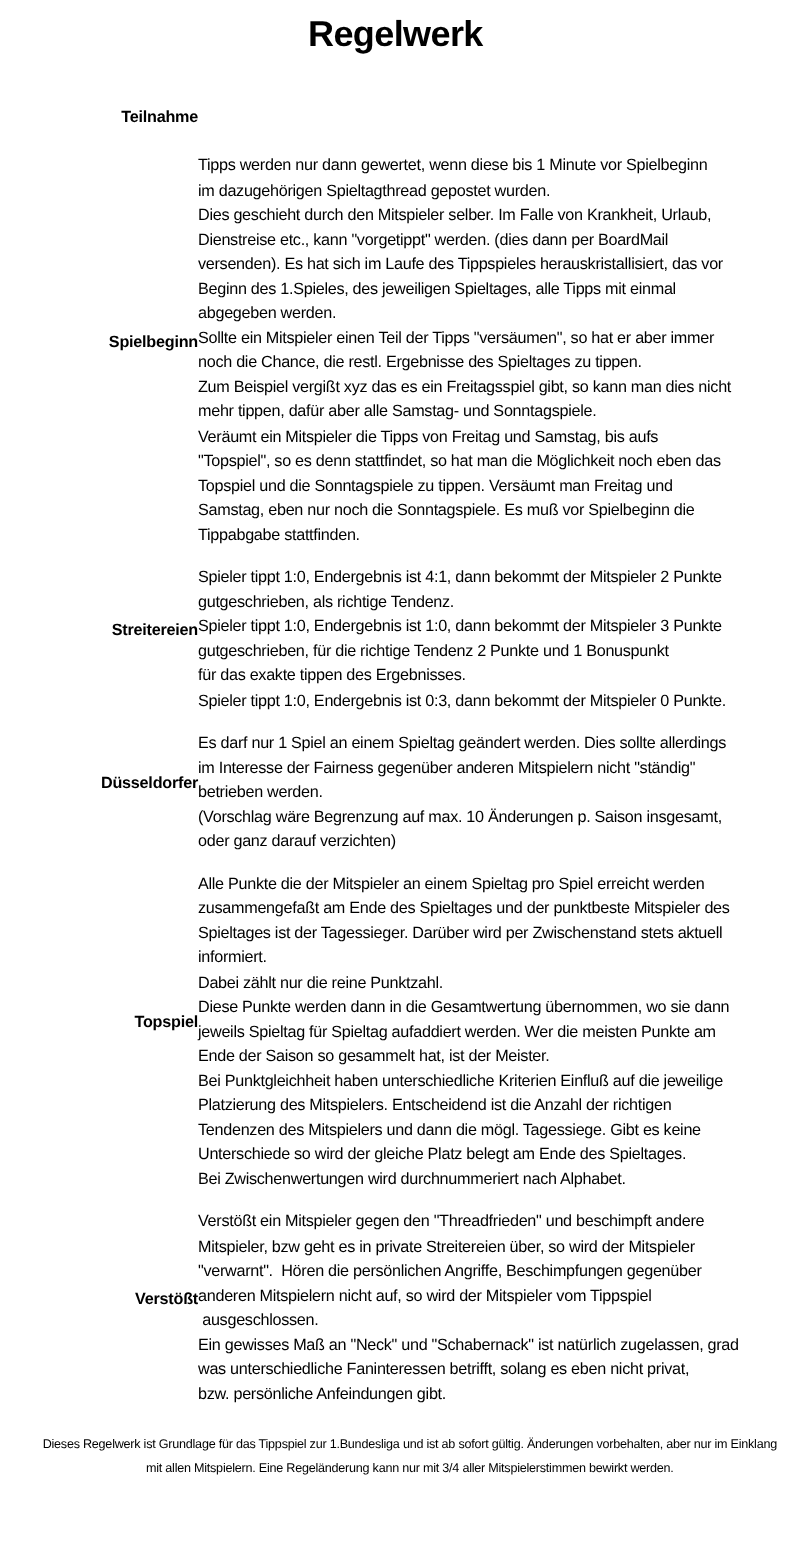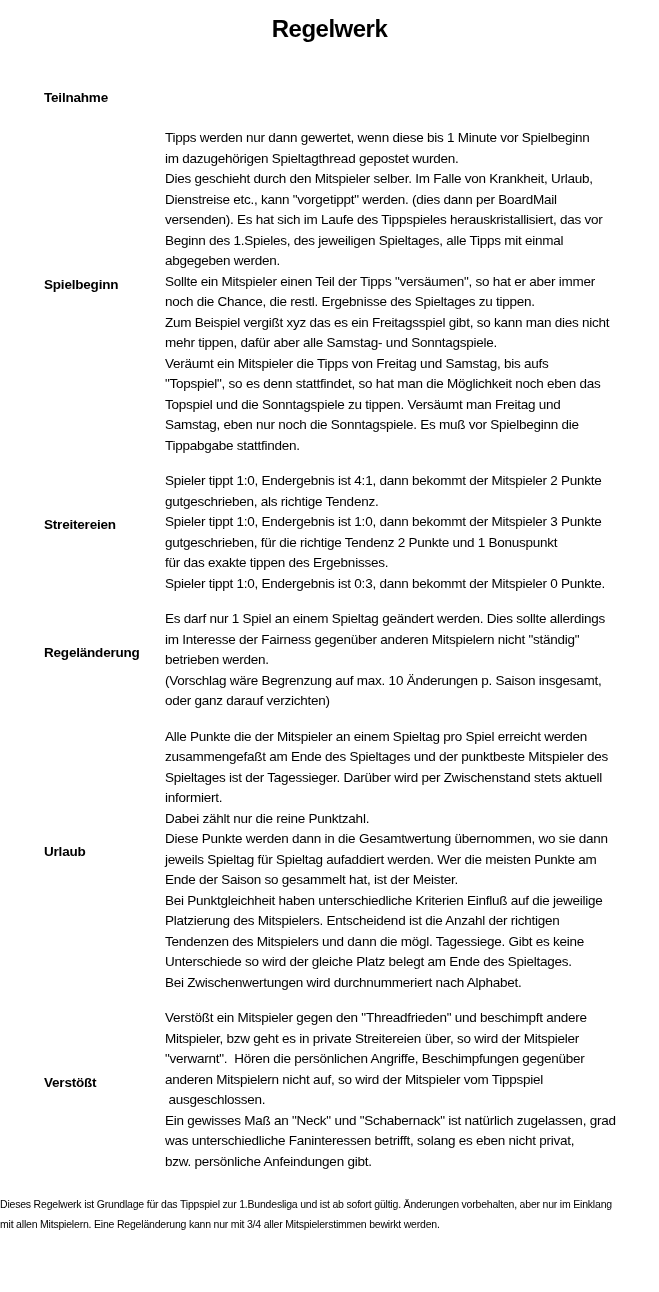--- a/index.html
+++ b/index.html
@@ -13,55 +13,57 @@
     overflow: hidden;
     color: #000000;
     font-family: "Liberation Sans", sans-serif;
   }
   .page-title {
     margin: 0;
     padding-top: 10px;
     height: 38px;
     line-height: 38px;
     text-align: center;
-    font-size: 24px;
+    font-size: 30px;
     font-weight: bold;
     letter-spacing: -0.5px;
     color: #000000;
   }
   .rows {
     padding-top: 50px;
   }
   .section-row {
     display: grid;
     grid-template-columns: 165px 494px;
     align-items: center;
     margin-bottom: 15px;
   }
   .section-label {
-    text-align: left;
+    text-align: right;
     font-weight: bold;
     font-size: 13.5px;
     letter-spacing: -0.2px;
     transform: translateY(-8px);
     padding-left: 44px;
   }
   .section-body {
     font-size: 13.5px;
     line-height: 20.5px;
     letter-spacing: -0.25px;
     white-space: pre;
   }
   .footer-note {
     margin-top: 22px;
+    text-align: center;
     font-size: 10.5px;
     line-height: 20px;
     letter-spacing: -0.2px;
     white-space: pre;
     color: #000000;
+    margin-left: 24px;
   }
 </style>
 </head>
 <body>
 
 <h1 class="page-title">Regelwerk</h1>
 
 <div class="rows">
 
   <div class="section-row">
@@ -92,30 +94,30 @@
     <div class="section-label">Streitereien</div>
     <div class="section-body">Spieler tippt 1:0, Endergebnis ist 4:1, dann bekommt der Mitspieler 2 Punkte
 gutgeschrieben, als richtige Tendenz.
 Spieler tippt 1:0, Endergebnis ist 1:0, dann bekommt der Mitspieler 3 Punkte
 gutgeschrieben, für die richtige Tendenz 2 Punkte und 1 Bonuspunkt
 für das exakte tippen des Ergebnisses.
 Spieler tippt 1:0, Endergebnis ist 0:3, dann bekommt der Mitspieler 0 Punkte.</div>
   </div>
 
   <div class="section-row">
-    <div class="section-label">Regeländerung</div>
+    <div class="section-label">Düsseldorfer</div>
     <div class="section-body">Es darf nur 1 Spiel an einem Spieltag geändert werden. Dies sollte allerdings
 im Interesse der Fairness gegenüber anderen Mitspielern nicht "ständig"
 betrieben werden.
 (Vorschlag wäre Begrenzung auf max. 10 Änderungen p. Saison insgesamt,
 oder ganz darauf verzichten)</div>
   </div>
 
   <div class="section-row">
-    <div class="section-label">Urlaub</div>
+    <div class="section-label">Topspiel</div>
     <div class="section-body">Alle Punkte die der Mitspieler an einem Spieltag pro Spiel erreicht werden
 zusammengefaßt am Ende des Spieltages und der punktbeste Mitspieler des
 Spieltages ist der Tagessieger. Darüber wird per Zwischenstand stets aktuell
 informiert.
 Dabei zählt nur die reine Punktzahl.
 Diese Punkte werden dann in die Gesamtwertung übernommen, wo sie dann
 jeweils Spieltag für Spieltag aufaddiert werden. Wer die meisten Punkte am
 Ende der Saison so gesammelt hat, ist der Meister.
 Bei Punktgleichheit haben unterschiedliche Kriterien Einfluß auf die jeweilige
 Platzierung des Mitspielers. Entscheidend ist die Anzahl der richtigen

